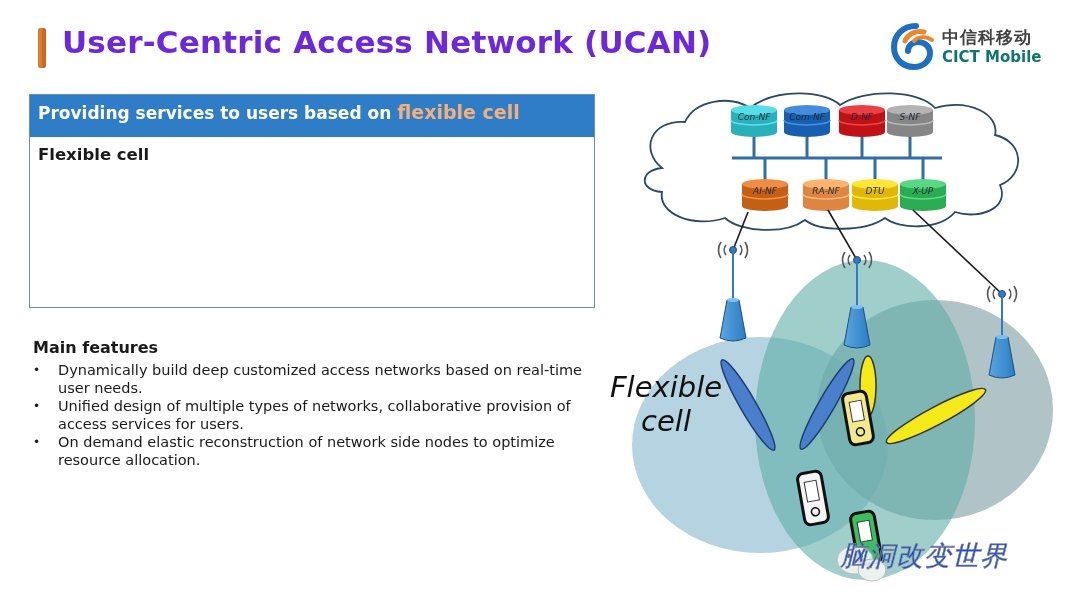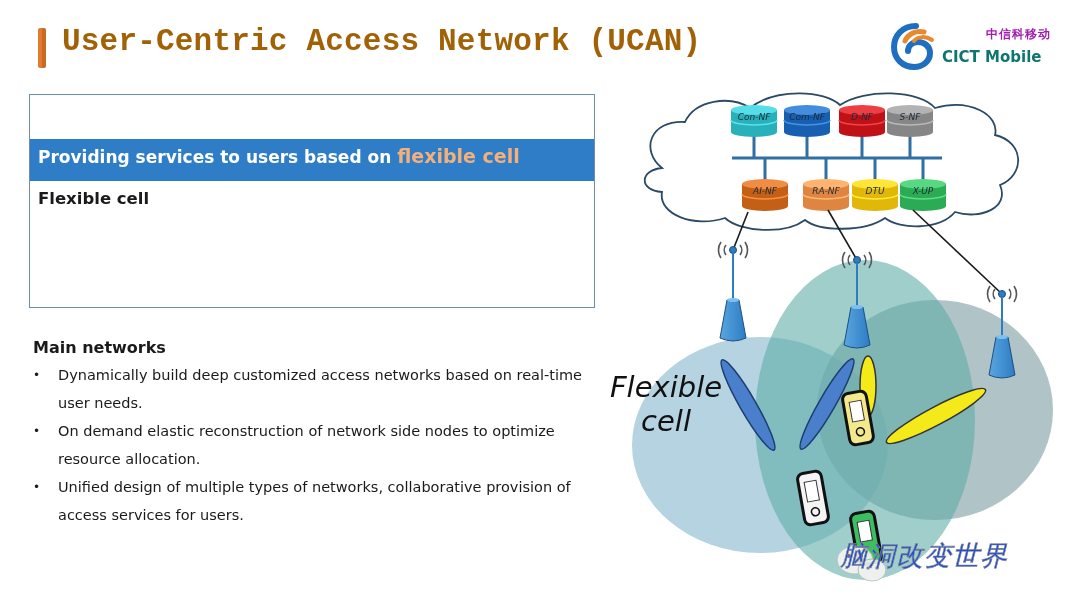--- a/index.html
+++ b/index.html
@@ -5,41 +5,41 @@
   html, body { margin: 0; padding: 0; }
   body {
     width: 1080px; height: 608px; overflow: hidden; position: relative;
     background: #ffffff;
     font-family: "DejaVu Sans", "Liberation Sans", sans-serif;
     color: #1a1a1a;
   }
   .title-bar { position: absolute; left: 38px; top: 28px; width: 8px; height: 40px;
     background: linear-gradient(90deg, #e07a2e 0 50%, #c96a24 50% 100%); border-radius: 2px; }
   .title { position: absolute; left: 62px; top: 24px; font-size: 31px; font-weight: bold;
-    color: #a16207; letter-spacing: 0.2px; white-space: nowrap; font-family: Liberation Mono, monospace; }
+    color: #6d28d9; letter-spacing: 0.2px; white-space: nowrap; }
   .logo { position: absolute; left: 890px; top: 22px; width: 160px; height: 48px; }
-  .logo-cn { position: absolute; left: 52px; top: 4px; font-size: 12px; font-weight: bold; color: #a21caf; letter-spacing: 1px; white-space: nowrap; margin-left: 44px; }
+  .logo-cn { position: absolute; left: 52px; top: 4px; font-size: 17px; font-weight: bold; color: #404040; letter-spacing: 1px; white-space: nowrap; }
   .logo-en { position: absolute; left: 52px; top: 26px; font-size: 15px; font-weight: bold; color: #0f766e; white-space: nowrap; }
   .logo svg { position: absolute; left: 0; top: 0; }
 
   .box { position: absolute; left: 29px; top: 94px; width: 566px; height: 214px;
     border: 1.5px solid #6c8fa8; box-sizing: border-box; }
   .box-head { height: 42px; background: #2f7dc6; color: #fff; font-weight: bold; font-size: 17px;
-    padding: 6px 8px 0 8px; box-sizing: border-box; white-space: nowrap; margin-top: 44px; }
+    padding: 6px 8px 0 8px; box-sizing: border-box; white-space: nowrap; }
   .box-head .hl { color: #f3b07a; font-size: 19px; }
   .box-body { padding: 6px 8px; }
   .sub-head { font-size: 16.5px; font-weight: bold; margin-top: 2px; }
   .blist { list-style: none; margin: 0; padding: 0; }
   .blist li { position: relative; padding-left: 26px; font-size: 16.5px; line-height: 32.5px; }
   .blist li::before { content: "•"; position: absolute; left: 0; top: 0; font-size: 13px; }
 
   .features { position: absolute; left: 33px; top: 338px; width: 570px; }
   .features .sub-head { font-size: 16px; margin: 0 0 4px 0; }
   .flist { list-style: none; margin: 0; padding: 0; }
-  .flist li { position: relative; padding-left: 25px; font-size: 14.5px; line-height: 28px; }
+  .flist li { position: relative; padding-left: 25px; font-size: 14.5px; line-height: 18px; }
   .flist li::before { content: "•"; position: absolute; left: 0; top: 0; font-size: 12px; }
 
   .diagram { position: absolute; left: 600px; top: 80px; width: 480px; height: 528px; font-style: italic; }
   .diagram svg text { font-family: "DejaVu Sans", "Liberation Sans", sans-serif; }
   .flex-label { position: absolute; left: 6px; top: 290px; font-size: 29px; line-height: 34px; text-align: center; color: #111; width: 120px; }
   .watermark { position: absolute; left: 240px; top: 458px; font-size: 27px; color: #1d4ed8;
     -webkit-text-stroke: 0.6px #8a8a8a; white-space: nowrap; letter-spacing: 1px; font-family: "DejaVu Sans", sans-serif; }
 </style>
 </head>
 <body>
@@ -62,25 +62,25 @@
     <span>Providing services to users based on </span><span class="hl">flexible cell</span>
   </div>
   <div class="box-body">
     <div class="sub-head">Flexible cell</div>
     <ul class="blist">
     </ul>
   </div>
 </div>
 
 <div class="features">
-  <div class="sub-head">Main networks</div>
+  <div class="sub-head">Main features</div>
   <ul class="flist">
     <li>Dynamically build deep customized access networks based on real-time user needs.</li>
+    <li>Unified design of multiple types of networks, collaborative provision of access services for users.</li>
     <li>On demand elastic reconstruction of network side nodes to optimize resource allocation.</li>
-    <li>Unified design of multiple types of networks, collaborative provision of access services for users.</li>
   </ul>
 </div>
 
 <div class="diagram">
   <svg width="480" height="528" viewBox="0 0 480 528" id="diag">
     <defs>
       <linearGradient id="towerGrad" x1="0" x2="1">
         <stop offset="0" stop-color="#5aa6e0"></stop>
           <stop offset="1" stop-color="#2d7cc4"></stop>
       </linearGradient>

